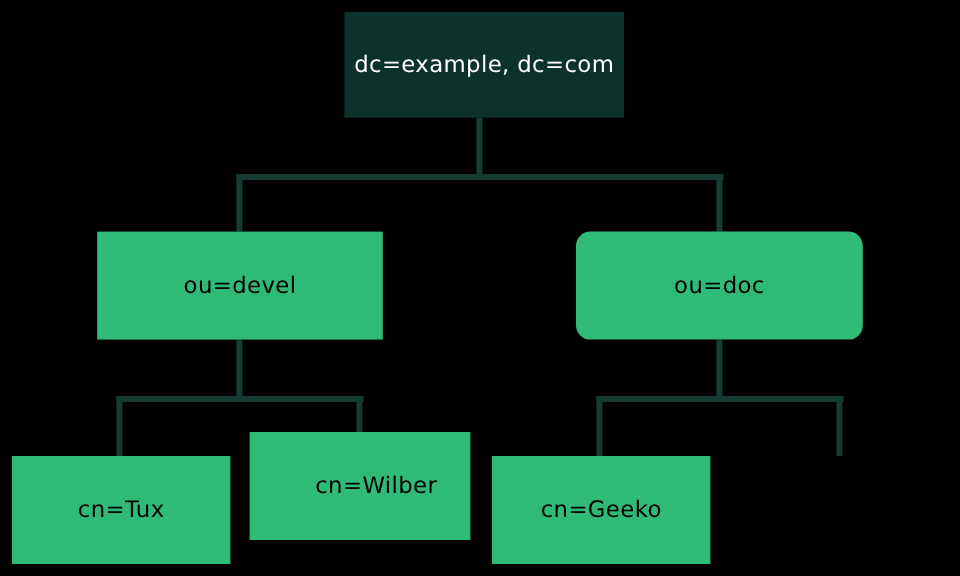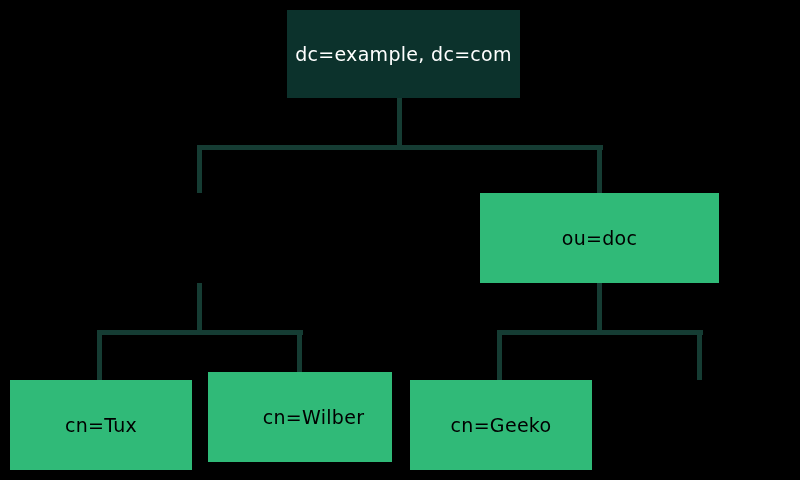--- a/index.html
+++ b/index.html
@@ -30,23 +30,23 @@
   .node-root {
     left: 287px; top: 10px; width: 233px; height: 88px;
     background: var(--root-fill, #0C322C);
     color: var(--root-text, #FFFFFF);
   }
   .node-green {
     background: var(--node-fill, #30BA78);
     color: var(--node-text, #000000);
   }
   .node-ou-devel  { left: 81px;  top: 193px; width: 238px; height: 90px; }
-  .node-ou-doc    { left: 480px; top: 193px; width: 239px; height: 90px; }
+  .node-ou-doc    { left: 480px; top: 193px; width: 239px; height: 90px; border-radius: 12px; }
   .node-cn-tux     { left: 10px;  top: 380px; width: 182px; height: 90px; justify-content: center; }
-  .node-cn-wilber  { left: 208px; top: 372px; width: 184px; height: 90px; padding-left: 27px; }
+  .node-cn-wilber  { left: 208px; top: 360px; width: 184px; height: 90px; padding-left: 27px; }
   .node-cn-geeko   { left: 410px; top: 380px; width: 182px; height: 90px; }
   .node-cn-octocat { left: 608px; top: 380px; width: 183px; height: 90px; }
 
   .connector {
     position: absolute;
     background: var(--connector, #153C33);
   }
   
   .c-root-stem   { left: 397px; top: 98px;  width: 5px;   height: 52px; }
   .c-top-rail    { left: 197px; top: 145px; width: 406px; height: 5px;  }
@@ -80,20 +80,23 @@
 
   <div class="connector c-doc-stem"></div>
   <div class="connector c-doc-rail"></div>
   <div class="connector c-doc-left-drop"></div>
   <div class="connector c-doc-right-drop"></div>
 
   <div class="node node-root">
     <span>dc=example, dc=com</span>
   </div>
 
+  <div class="node node-green node-ou-devel">
+    <span>ou=devel</span>
+  </div>
 
   <div class="node node-green node-ou-doc">
     <span>ou=doc</span>
   </div>
 
   <div class="node node-green node-cn-tux">
     <span>cn=Tux</span>
   </div>
 
   <div class="node node-green node-cn-wilber">

